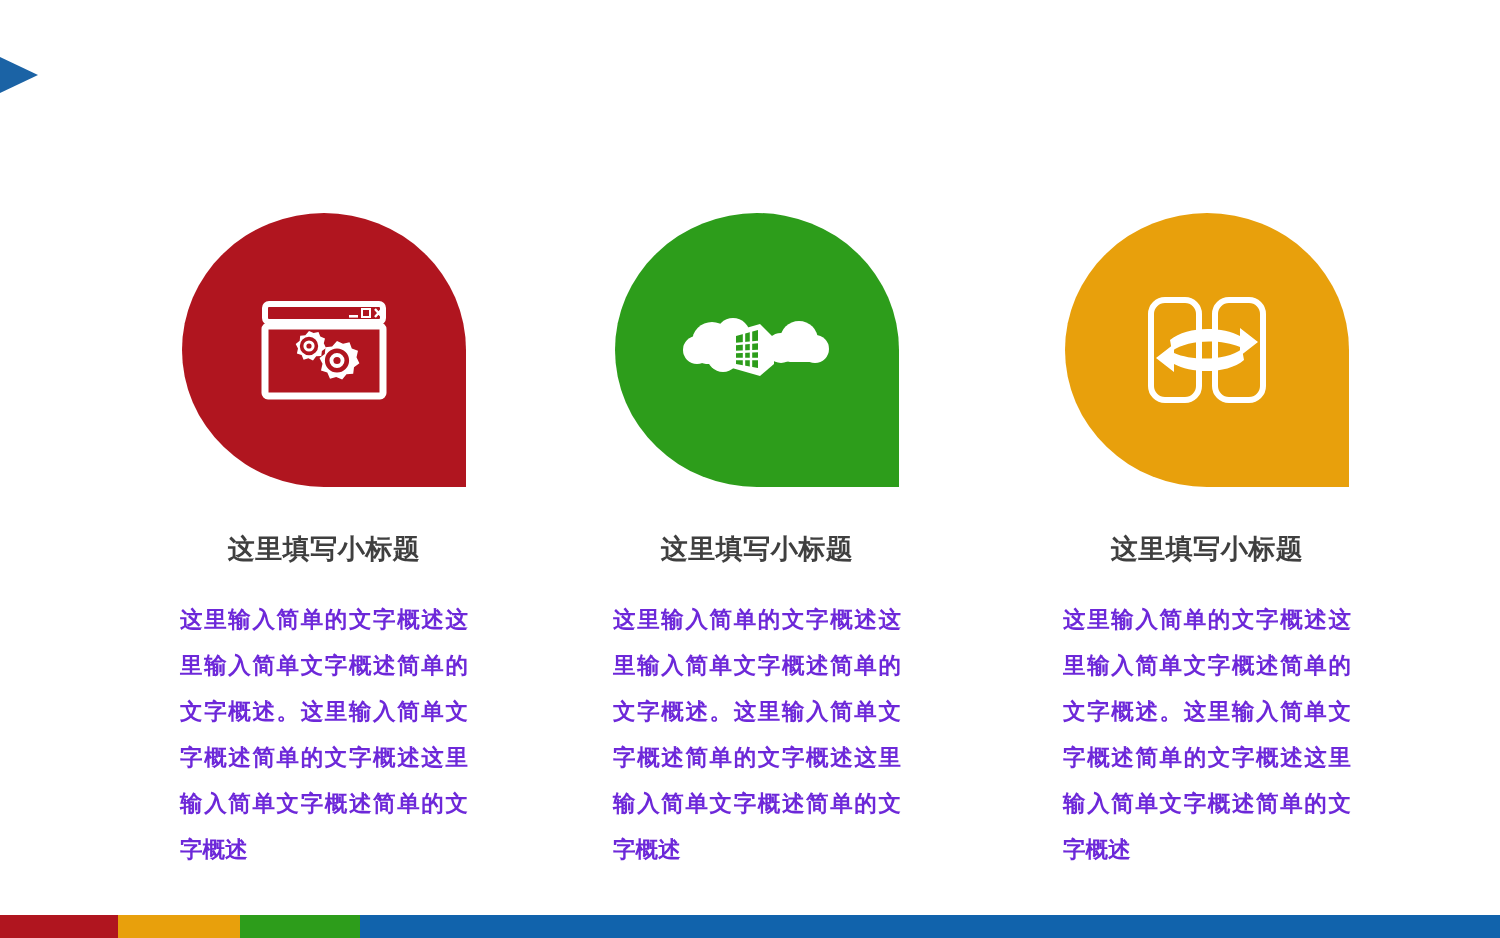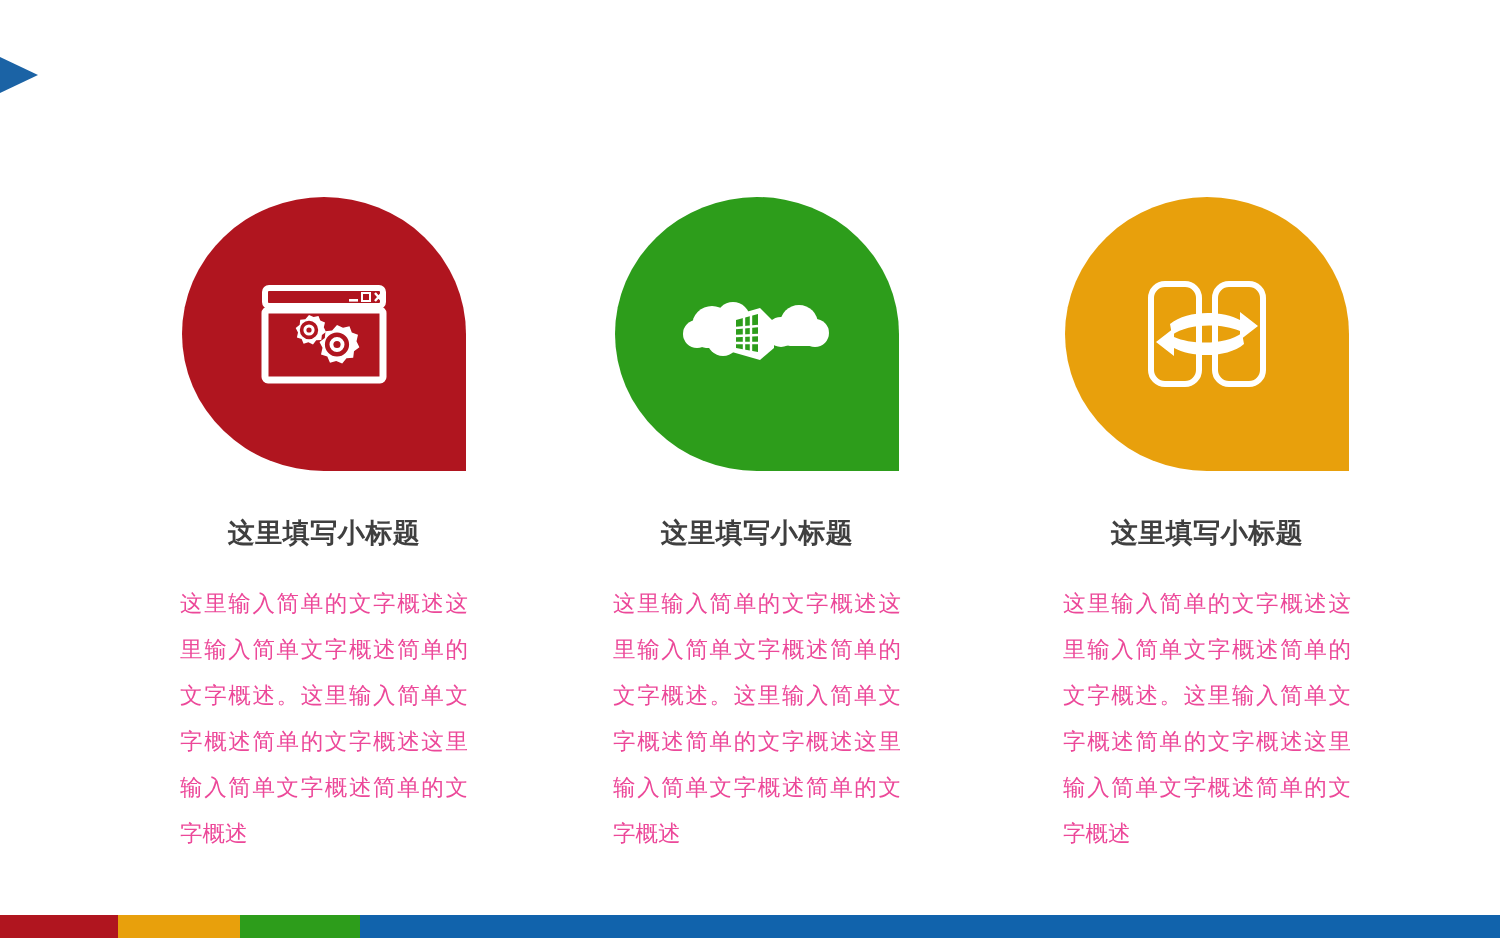--- a/index.html
+++ b/index.html
@@ -42,21 +42,21 @@
 
   
   .columns {
     position: absolute;
     left: 0;
     top: 197px;
     width: 1500px;
   }
   .col {
     position: absolute;
-    top: 0;
+    top: 16px;
     width: 330px;
   }
   .col-1 { left: 159px; }
   .col-2 { left: 592px; }
   .col-3 { left: 1042px; }
 
   
   .badge-wrap {
     width: 330px;
     display: flex;
@@ -86,25 +86,26 @@
     font-size: 27px;
     font-weight: bold;
     color: #3F3F3F;
     letter-spacing: 0.5px;
     line-height: 1.1;
   }
   .body-text {
     margin: 32px auto 0 auto;
     width: 288px;
     font-size: 22.5px;
-    color: #ec4899;
+    color: #6d28d9;
     line-height: 46px;
     text-align: justify;
     text-justify: inter-character;
     letter-spacing: 0px;
+    font-weight: bold;
   }
 
   
   .bottom-bar {
     position: absolute;
     left: 0;
     bottom: 0;
     width: 1500px;
     height: 23px;
     display: flex;

